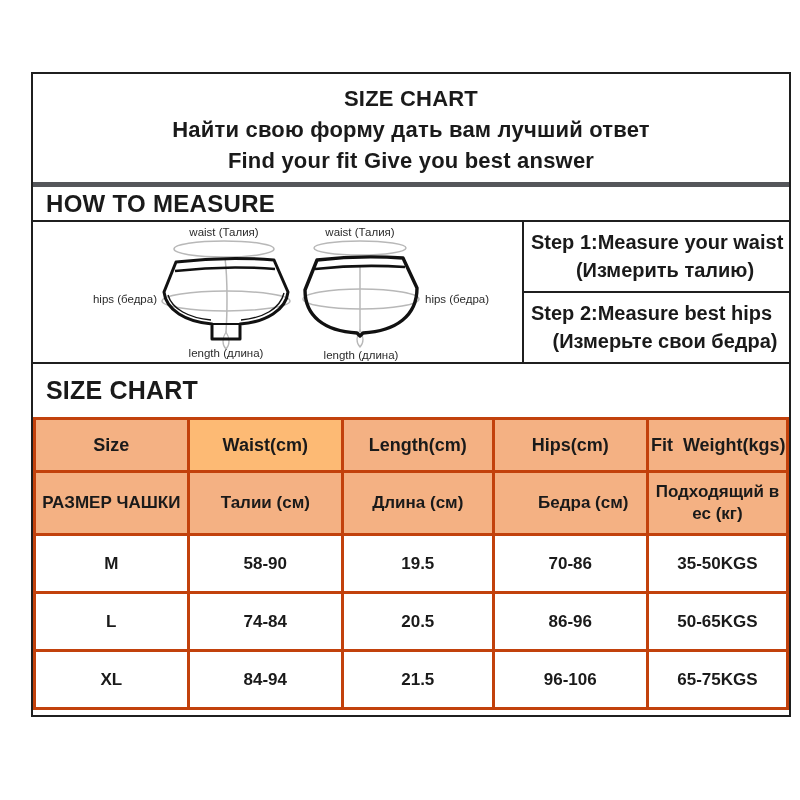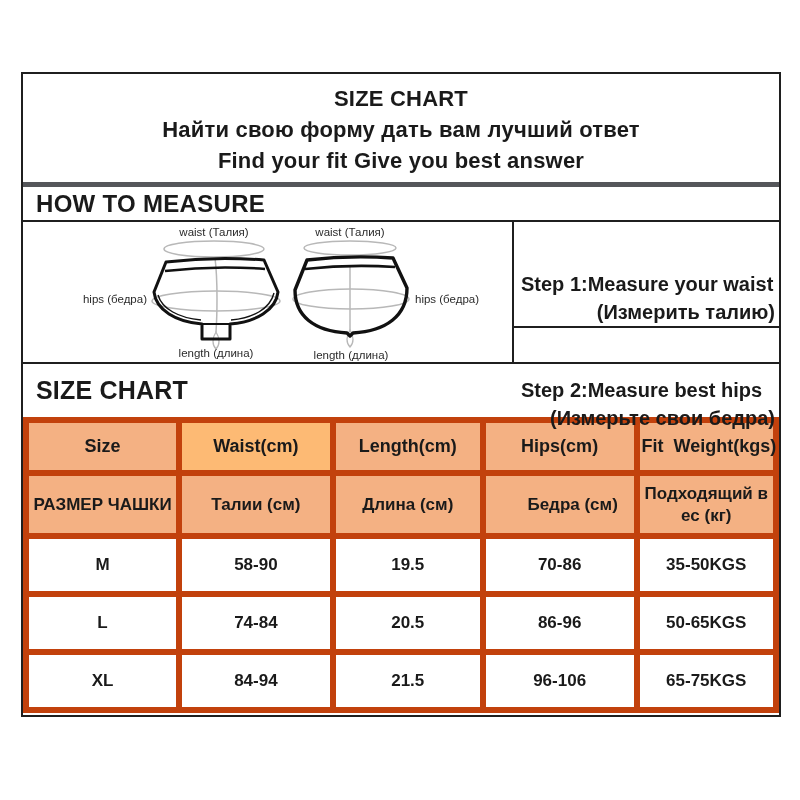--- a/index.html
+++ b/index.html
@@ -1,21 +1,21 @@
 <!DOCTYPE html>
 <html><head>
 <meta charset="utf-8">
 <style>
   html,body{margin:0;padding:0;background:#fff;}
   .canvas{
     position:relative;width:800px;height:800px;background:#ffffff;overflow:hidden;
     font-family:"Liberation Sans","DejaVu Sans",sans-serif;color:#1a1a1a;
   }
   .outer-box{
-    position:absolute;left:21px;top:72px;width:760px;height:645px;
+    position:absolute;left:31px;top:72px;width:760px;height:645px;
     border:2px solid #1f1f1f;box-sizing:border-box;background:#fff;
   }
   
   .title-block{
     height:113px;box-sizing:border-box;border-bottom:5px solid #55565a;
     display:flex;flex-direction:column;justify-content:center;align-items:center;
     text-align:center;padding-top:2px;
   }
   .title-line{font-weight:bold;font-size:22px;line-height:31px;letter-spacing:.2px;}
   
@@ -29,31 +29,31 @@
     height:142px;box-sizing:border-box;border-bottom:2px solid #1f1f1f;
     display:flex;
     padding-left:36px;
   }
   .diagram-area{width:453px;position:relative;}
   .diagram-area svg{display:block;}
   .svg-label{font-size:11.5px;fill:#2b2b2b;font-family:"Liberation Sans","DejaVu Sans",sans-serif;}
   .steps-col{flex:1;border-left:2px solid #1f1f1f;display:flex;flex-direction:column;}
   .step-cell{flex:1;box-sizing:border-box;padding:7px 4px 0 7px;}
   .step-cell.first{border-bottom:2px solid #1f1f1f;}
-  .step-en{font-weight:bold;font-size:20px;line-height:27px;white-space:nowrap;margin-top:42px;}
-  .step-ru{font-weight:bold;font-size:20px;line-height:28px;text-align:right;padding-left:14px;white-space:nowrap;}
+  .step-en{font-weight:bold;font-size:20px;line-height:27px;white-space:nowrap;}
+  .step-ru{font-weight:bold;font-size:20px;line-height:28px;text-align:center;padding-left:14px;white-space:nowrap;}
   
   .sc-heading{
     height:53px;box-sizing:border-box;display:flex;align-items:center;
     padding-left:13px;font-weight:bold;font-size:25px;letter-spacing:.2px;
   }
   
   table.size-table{width:100%;border-collapse:collapse;table-layout:fixed;}
   .size-table th,.size-table td{
-    border:6px solid #c2410c;text-align:center;vertical-align:middle;
+    border:3px solid #c2410c;text-align:center;vertical-align:middle;
     font-weight:bold;padding:0 2px;box-sizing:border-box;
   }
   .size-table .hdr-en th{height:53px;font-size:18px;white-space:pre;}
   .size-table .hdr-ru th{height:63px;font-size:17px;line-height:22px;}
   .size-table tbody td{height:58px;font-size:17px;background:#fff;}
   .orange{background:#f4b183;}
 </style>
 </head>
 <body>
 

